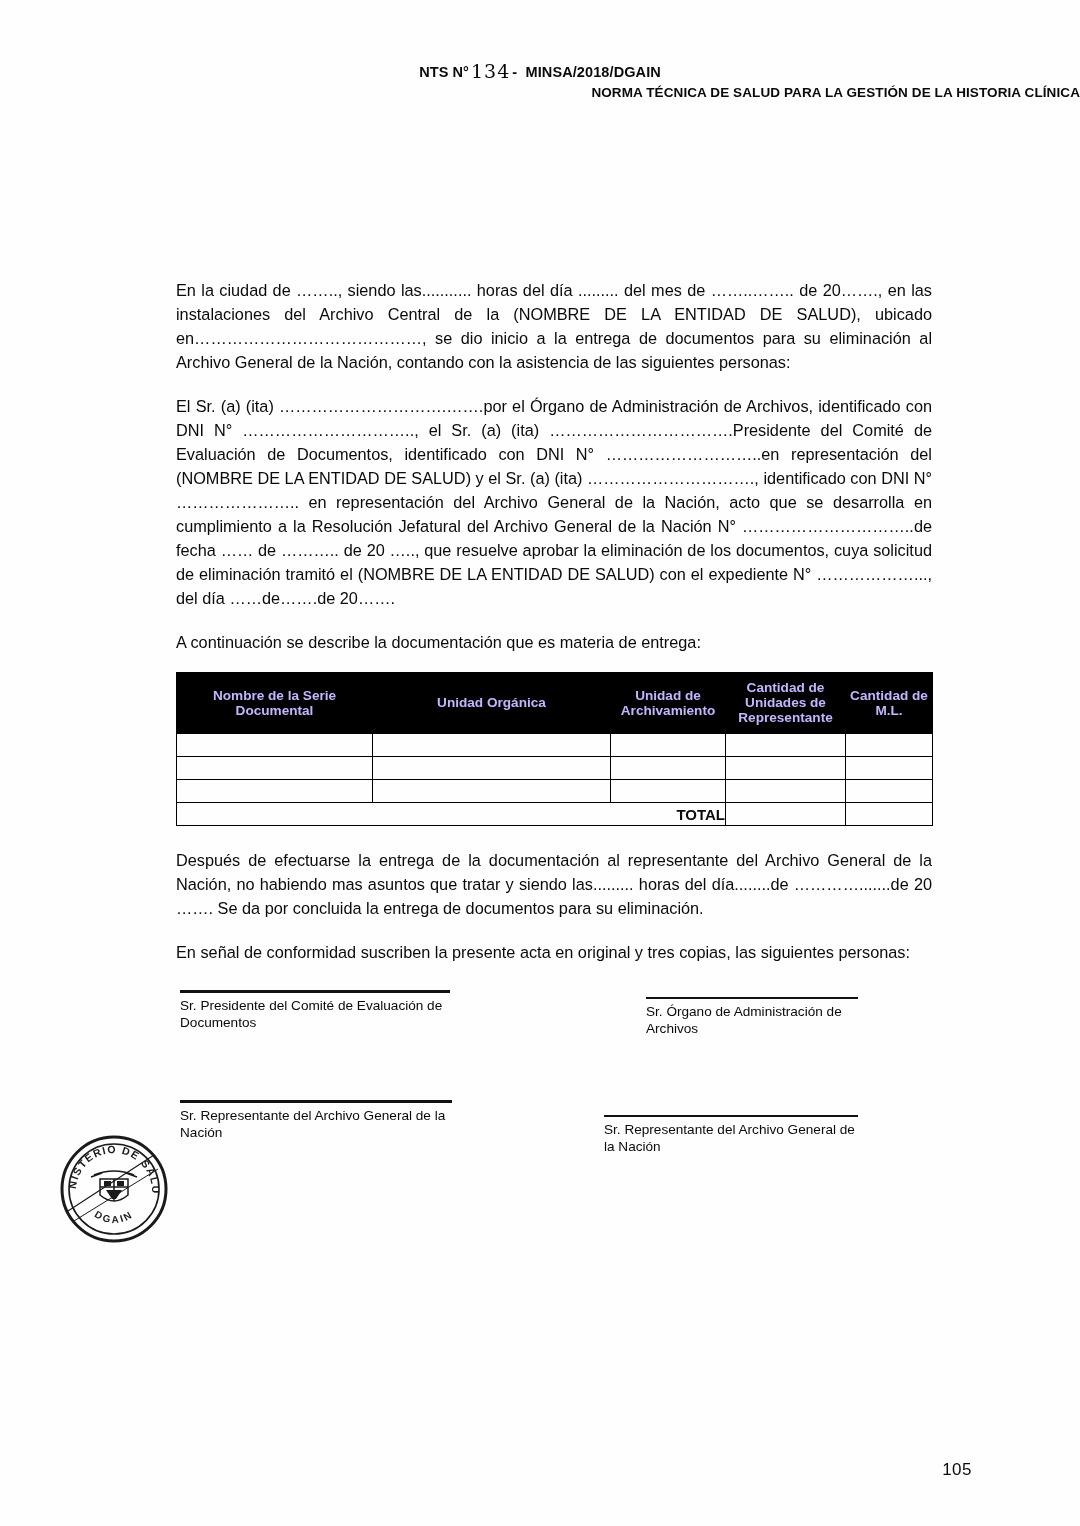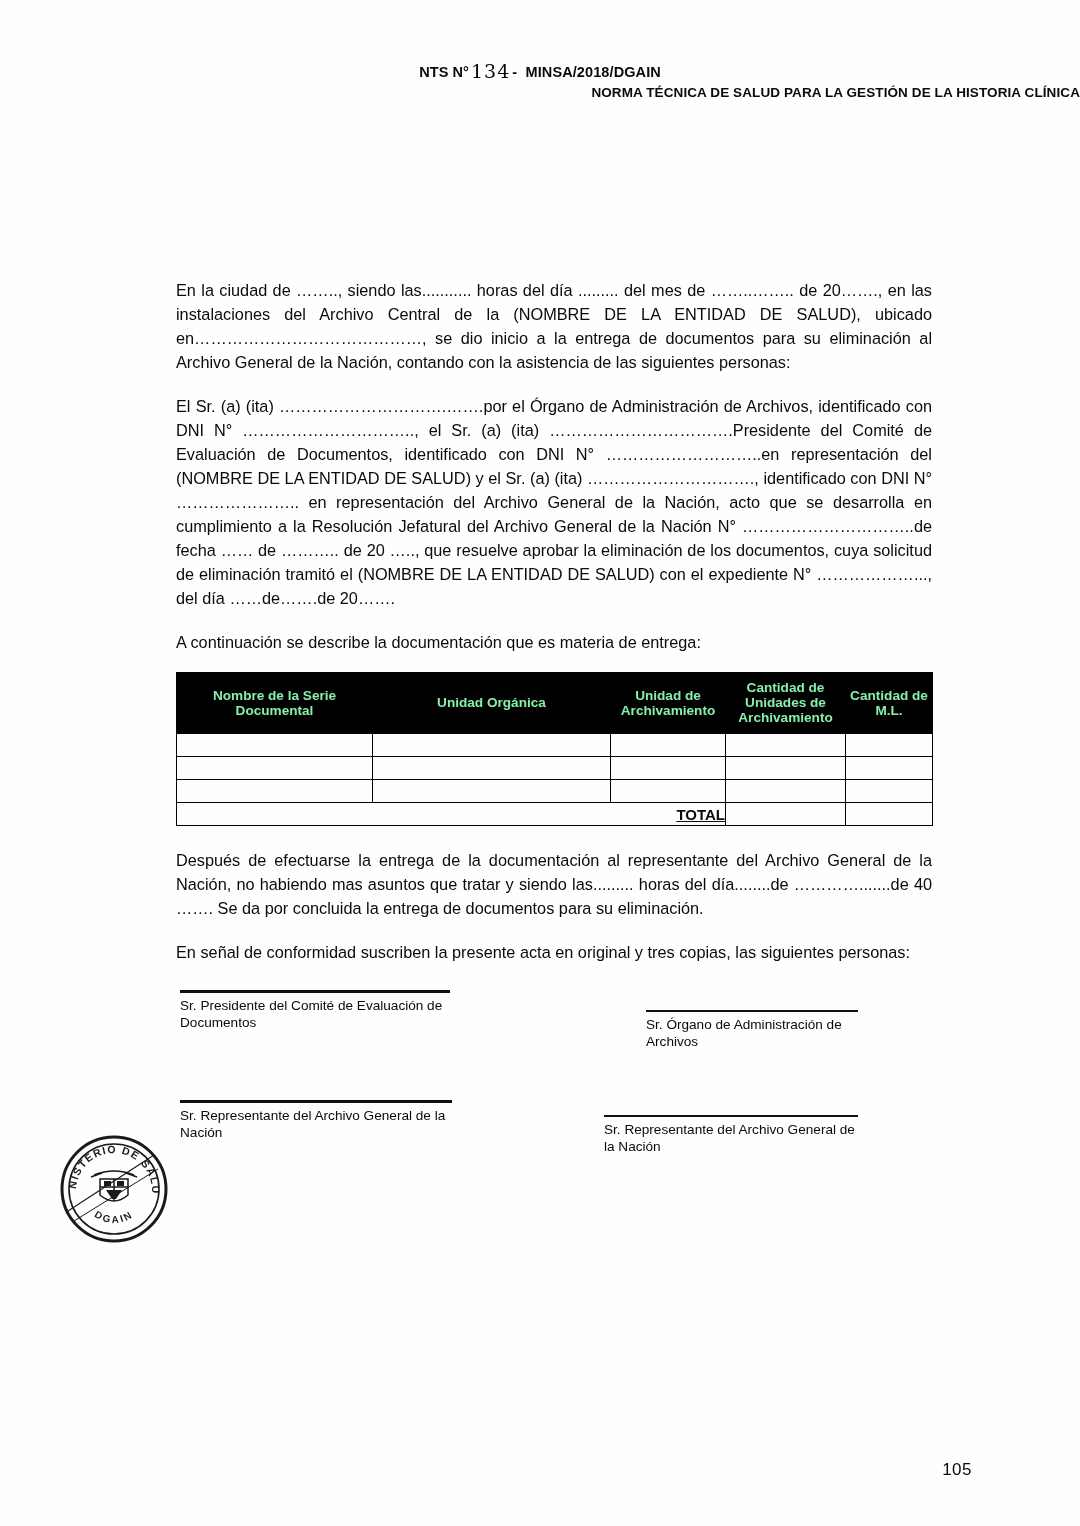--- a/index.html
+++ b/index.html
@@ -90,40 +90,39 @@
     margin: 18px 0 22px 0;
   }
   table.doc-table {
     border-collapse: collapse;
     width: 756px;
     table-layout: fixed;
     font-size: 13.6px;
   }
   table.doc-table th {
     background: #000000;
-    color: #86efac;
+    color: #c4b5fd;
     font-weight: bold;
     text-align: center;
     padding: 7px 4px 8px 4px;
     line-height: 15px;
     border: 1.6px solid #000;
     vertical-align: middle;
   }
   table.doc-table td {
     border: 1.6px solid #000;
     height: 22px;
     padding: 0;
   }
   td.total-cell {
     text-align: right;
     font-weight: bold;
     font-size: 15px;
     padding-right: 12px;
     height: 24px;
-    text-decoration: underline;
   }
 
   
   .sig-zone {
     position: absolute;
     left: 176px;
     top: 990px;
     width: 760px;
     height: 220px;
   }
@@ -133,21 +132,21 @@
     font-size: 13.6px;
     line-height: 17px;
   }
   .sig .rule {
     border-top: 3px solid #111;
     margin-bottom: 4px;
   }
   .sig.thin .rule { border-top-width: 2px; }
 
   #sig-pres   { left: 4px;   top: 0px;   width: 270px; }
-  #sig-organo { left: 470px; top: 20px;  width: 212px; }
+  #sig-organo { left: 470px; top: 7px;  width: 212px; }
   #sig-rep1   { left: 4px;   top: 110px; width: 272px; }
   #sig-rep2   { left: 428px; top: 125px; width: 254px; }
 
   
   .seal {
     position: absolute;
     left: 58px;
     top: 1133px;
     width: 112px;
     height: 112px;
@@ -191,21 +190,21 @@
           <col style="width:238px">
           <col style="width:115px">
           <col style="width:120px">
           <col style="width:87px">
         </colgroup>
         <thead>
           <tr>
             <th>Nombre de la Serie Documental</th>
             <th>Unidad Orgánica</th>
             <th>Unidad de Archivamiento</th>
-            <th>Cantidad de Unidades de Archivamiento</th>
+            <th>Cantidad de Unidades de Representante</th>
             <th>Cantidad de M.L.</th>
           </tr>
         </thead>
         <tbody>
           <tr>
             <td></td>
             <td></td>
             <td></td>
             <td></td>
             <td></td>
@@ -226,21 +225,21 @@
           </tr>
           <tr>
             <td class="total-cell" colspan="3">TOTAL</td>
             <td></td>
             <td></td>
           </tr>
         </tbody>
       </table>
     </div>
 
-    <p class="para">Después de efectuarse la entrega de la documentación al representante del Archivo General de la Nación, no habiendo mas asuntos que tratar y siendo las......... horas del día........de ………….......de 40 ……. Se da por concluida la entrega de documentos para su eliminación.</p>
+    <p class="para">Después de efectuarse la entrega de la documentación al representante del Archivo General de la Nación, no habiendo mas asuntos que tratar y siendo las......... horas del día........de ………….......de 20 ……. Se da por concluida la entrega de documentos para su eliminación.</p>
 
     <p class="para">En señal de conformidad suscriben la presente acta en original y tres copias, las siguientes personas:</p>
 
   </div>
 
   <div class="sig-zone">
 
     <div class="sig" id="sig-pres">
       <div class="rule"></div>
       <div>Sr. Presidente del Comité de Evaluación de Documentos</div>

